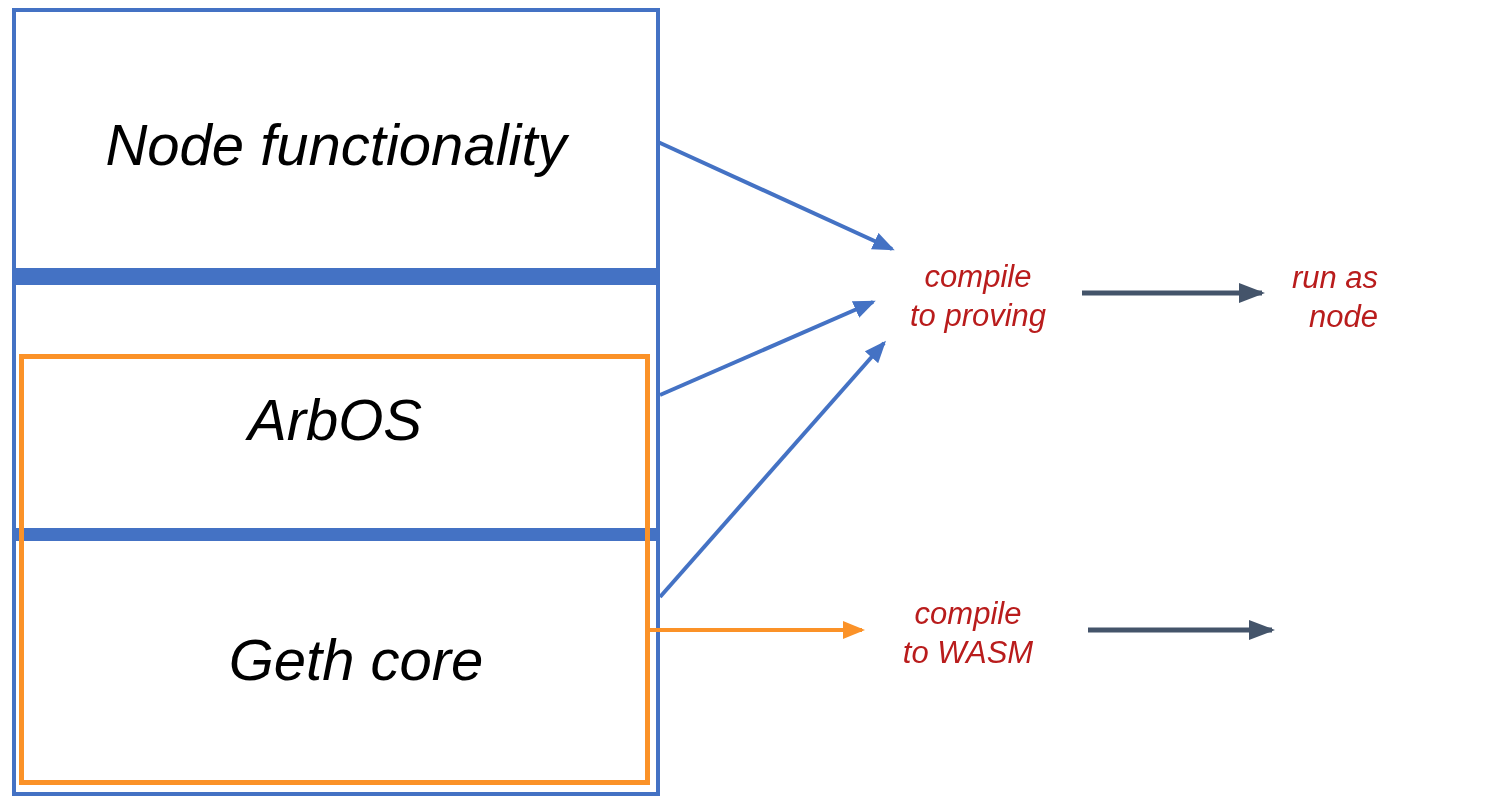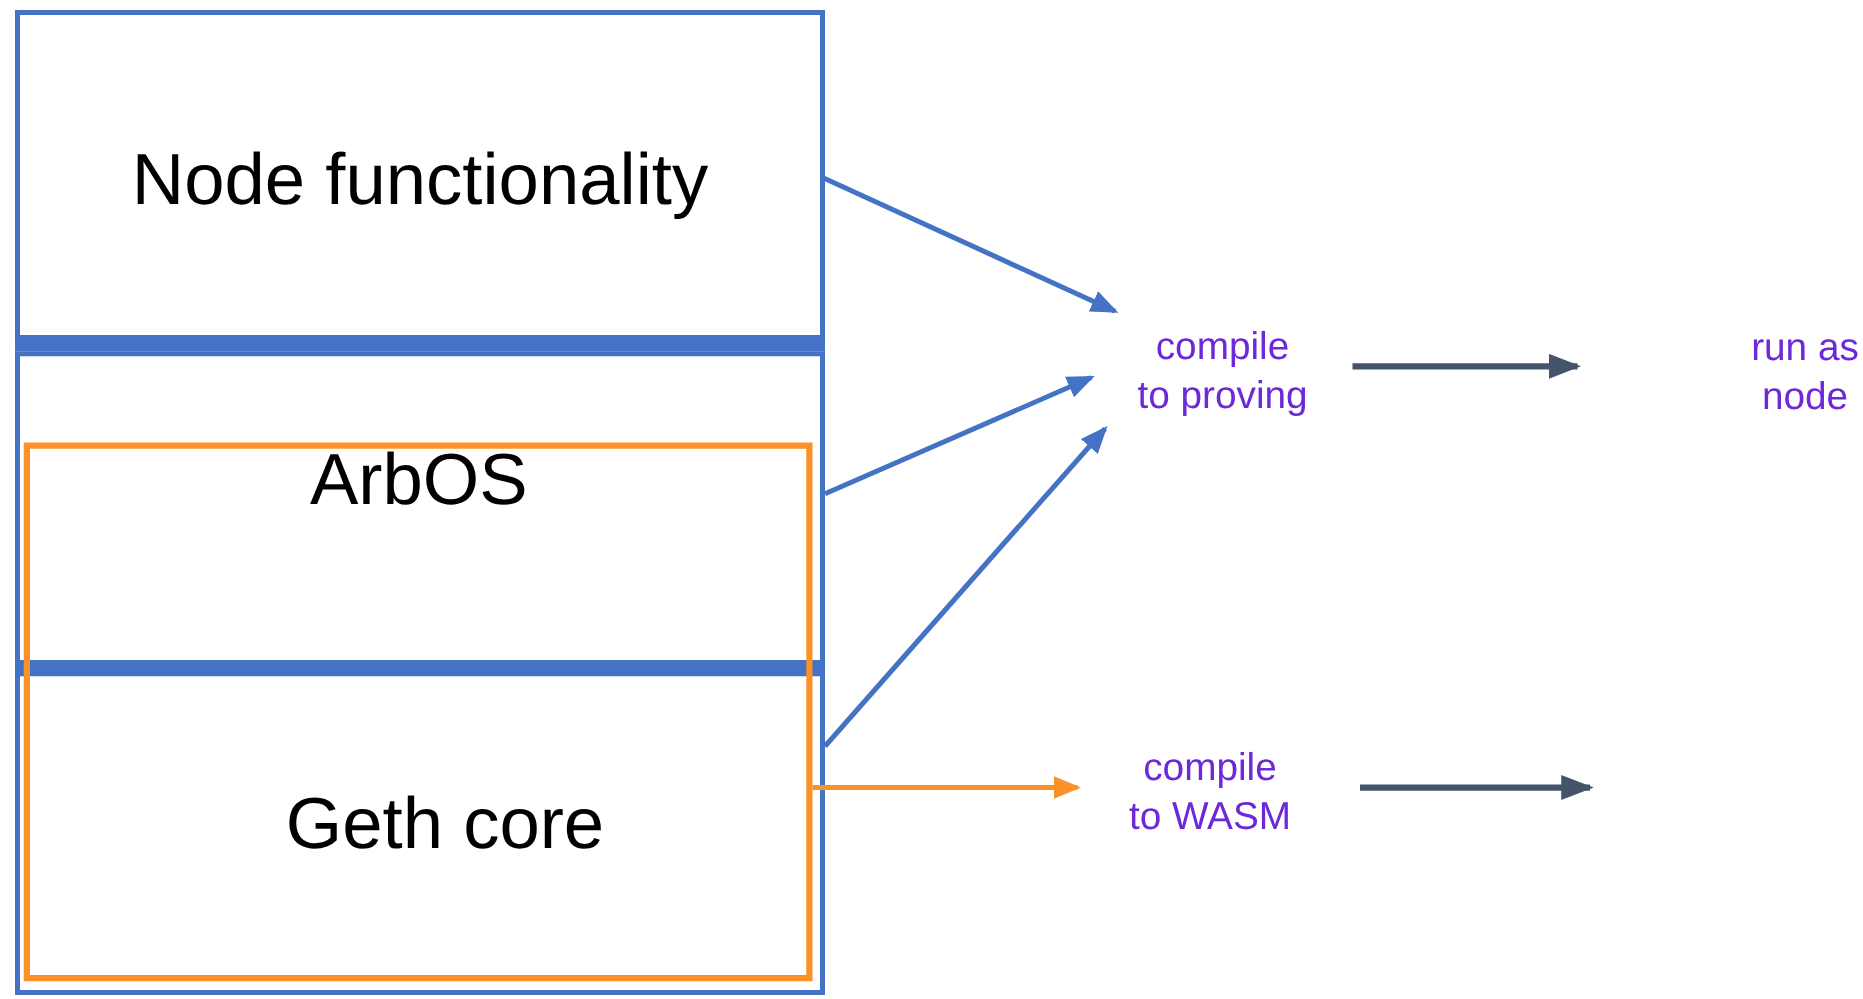--- a/index.html
+++ b/index.html
@@ -21,31 +21,31 @@
     font-size: 58px;
     color: #000000;
     white-space: nowrap;
     letter-spacing: 0px;
   }
   .small-label {
     position: absolute;
     transform: translate(-50%, -50%);
     font-size: 31px;
     line-height: 39px;
-    color: #6d28d9;
+    color: #b91c1c;
     text-align: center;
     white-space: nowrap;
   }
   svg.arrows { position: absolute; left: 0; top: 0; width: 1490px; height: 799px; }
   
   #divider-top { z-index: 2; }
   #divider-mid { z-index: 2; }
   #orange-box  { z-index: 3; }
   svg.arrows   { z-index: 4; }
-  .big-label, .small-label { z-index: 5; }
+  .big-label, .small-label { z-index: 5; font-style: italic; }
 </style>
 </head>
 <body>
 
 <div id="canvas">
 
   <div class="box blue-border" id="node-box" style="left:12px; top:8px; width:648px; height:266px;"></div>
 
   <div class="blue-bar" id="divider-top" style="left:12px; top:268px; width:648px; height:13px;"></div>
 
@@ -71,30 +71,30 @@
     <line x1="658" y1="142" x2="892" y2="249" stroke="#4472C4" stroke-width="4" marker-end="url(#head-blue)"></line>
     <line x1="660" y1="395" x2="873" y2="302" stroke="#4472C4" stroke-width="4" marker-end="url(#head-blue)"></line>
     <line x1="660" y1="597" x2="884" y2="343" stroke="#4472C4" stroke-width="4" marker-end="url(#head-blue)"></line>
     <line x1="650" y1="630" x2="862" y2="630" stroke="#FB9228" stroke-width="4" marker-end="url(#head-orange)"></line>
     <line x1="1082" y1="293" x2="1262" y2="293" stroke="#44546A" stroke-width="5" marker-end="url(#head-dark)"></line>
     <line x1="1088" y1="630" x2="1272" y2="630" stroke="#44546A" stroke-width="5" marker-end="url(#head-dark)"></line>
   </svg>
 
   <div class="big-label" style="left:336px; top:144px;">Node functionality</div>
 
-  <div class="big-label" style="left:335px; top:384px;">ArbOS</div>
+  <div class="big-label" style="left:335px; top:419px;">ArbOS</div>
 
   <div class="big-label" style="left:336px; top:659px;margin-left:20px;">Geth core</div>
 
   <div class="small-label" style="left:978px; top:296px;">
     <span>compile</span><br>
     <span>to proving</span>
   </div>
 
-  <div class="small-label" style="left:1444px; top:297px;">
+  <div class="small-label" style="left:1335px; top:297px;text-align:right;">
     <span>run as</span><br>
     <span>node</span>
   </div>
 
   <div class="small-label" style="left:968px; top:633px;">
     <span>compile</span><br>
     <span>to WASM</span>
   </div>
 
 

